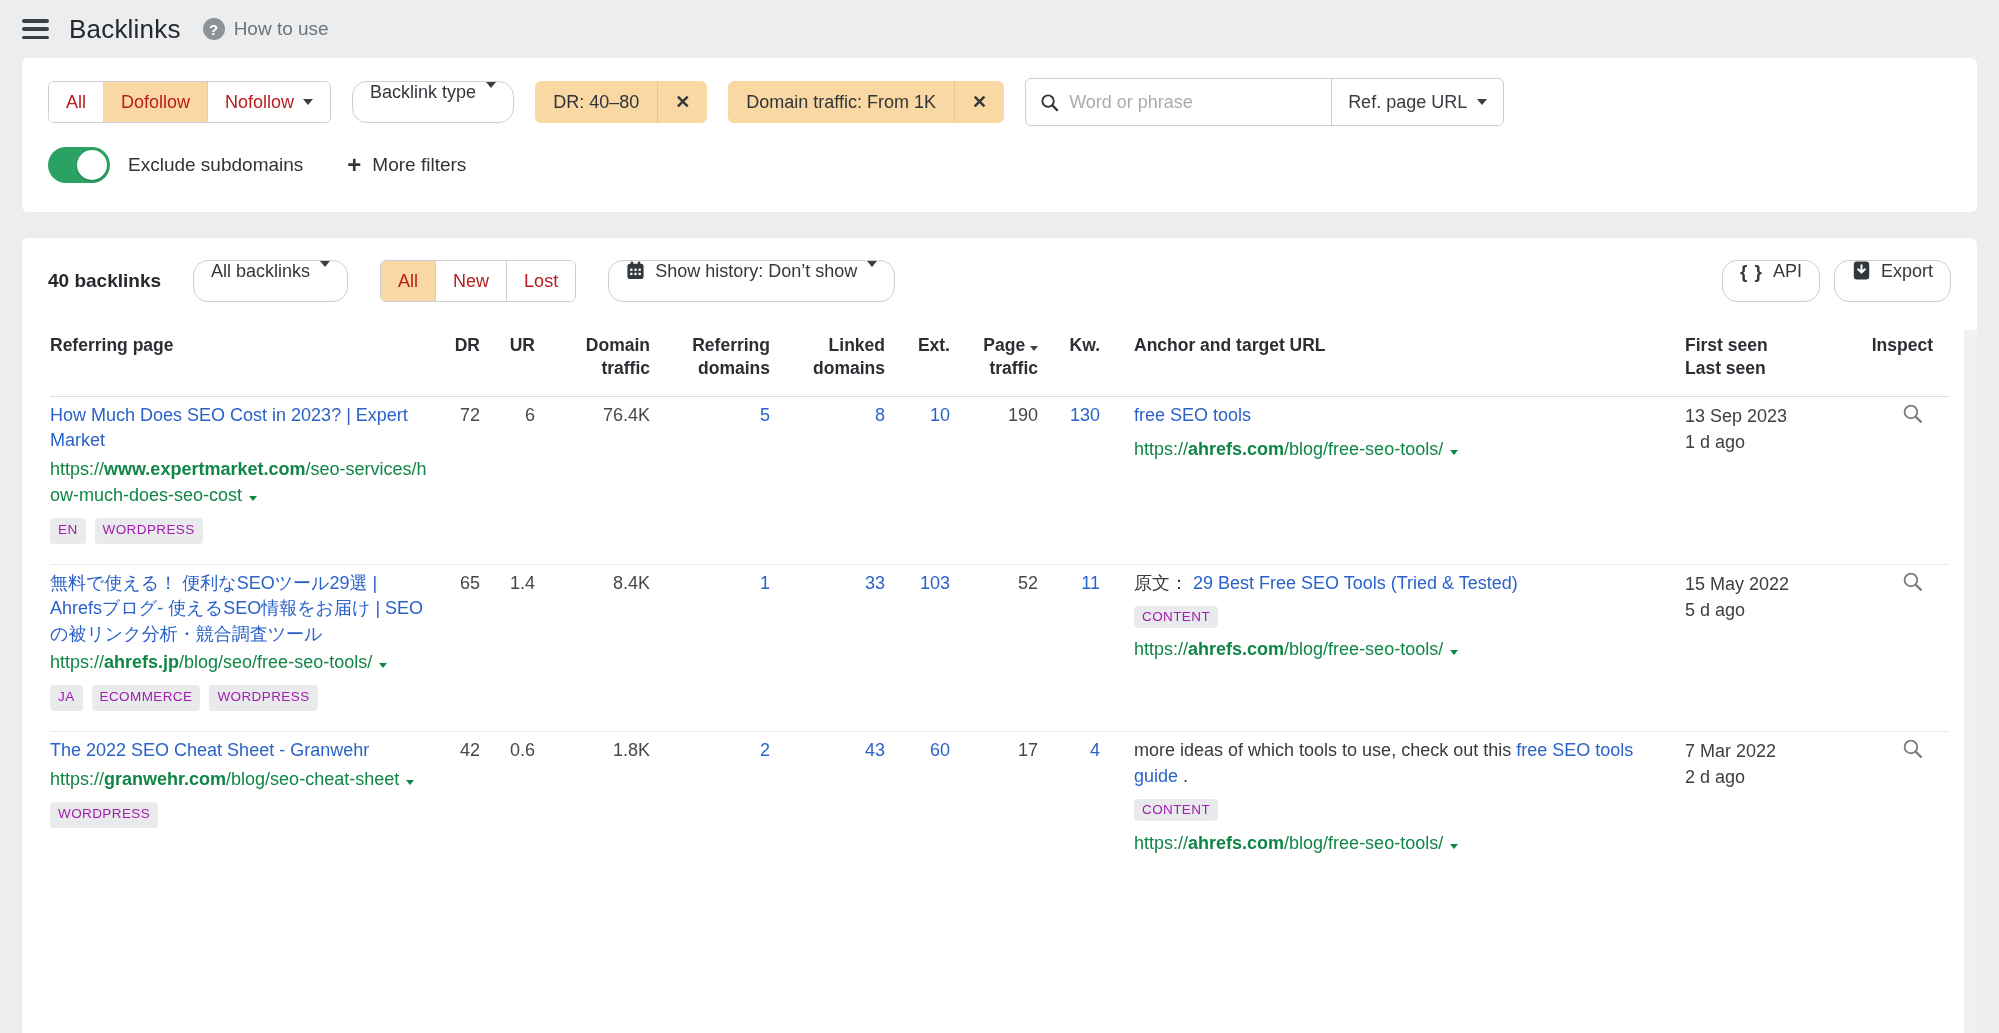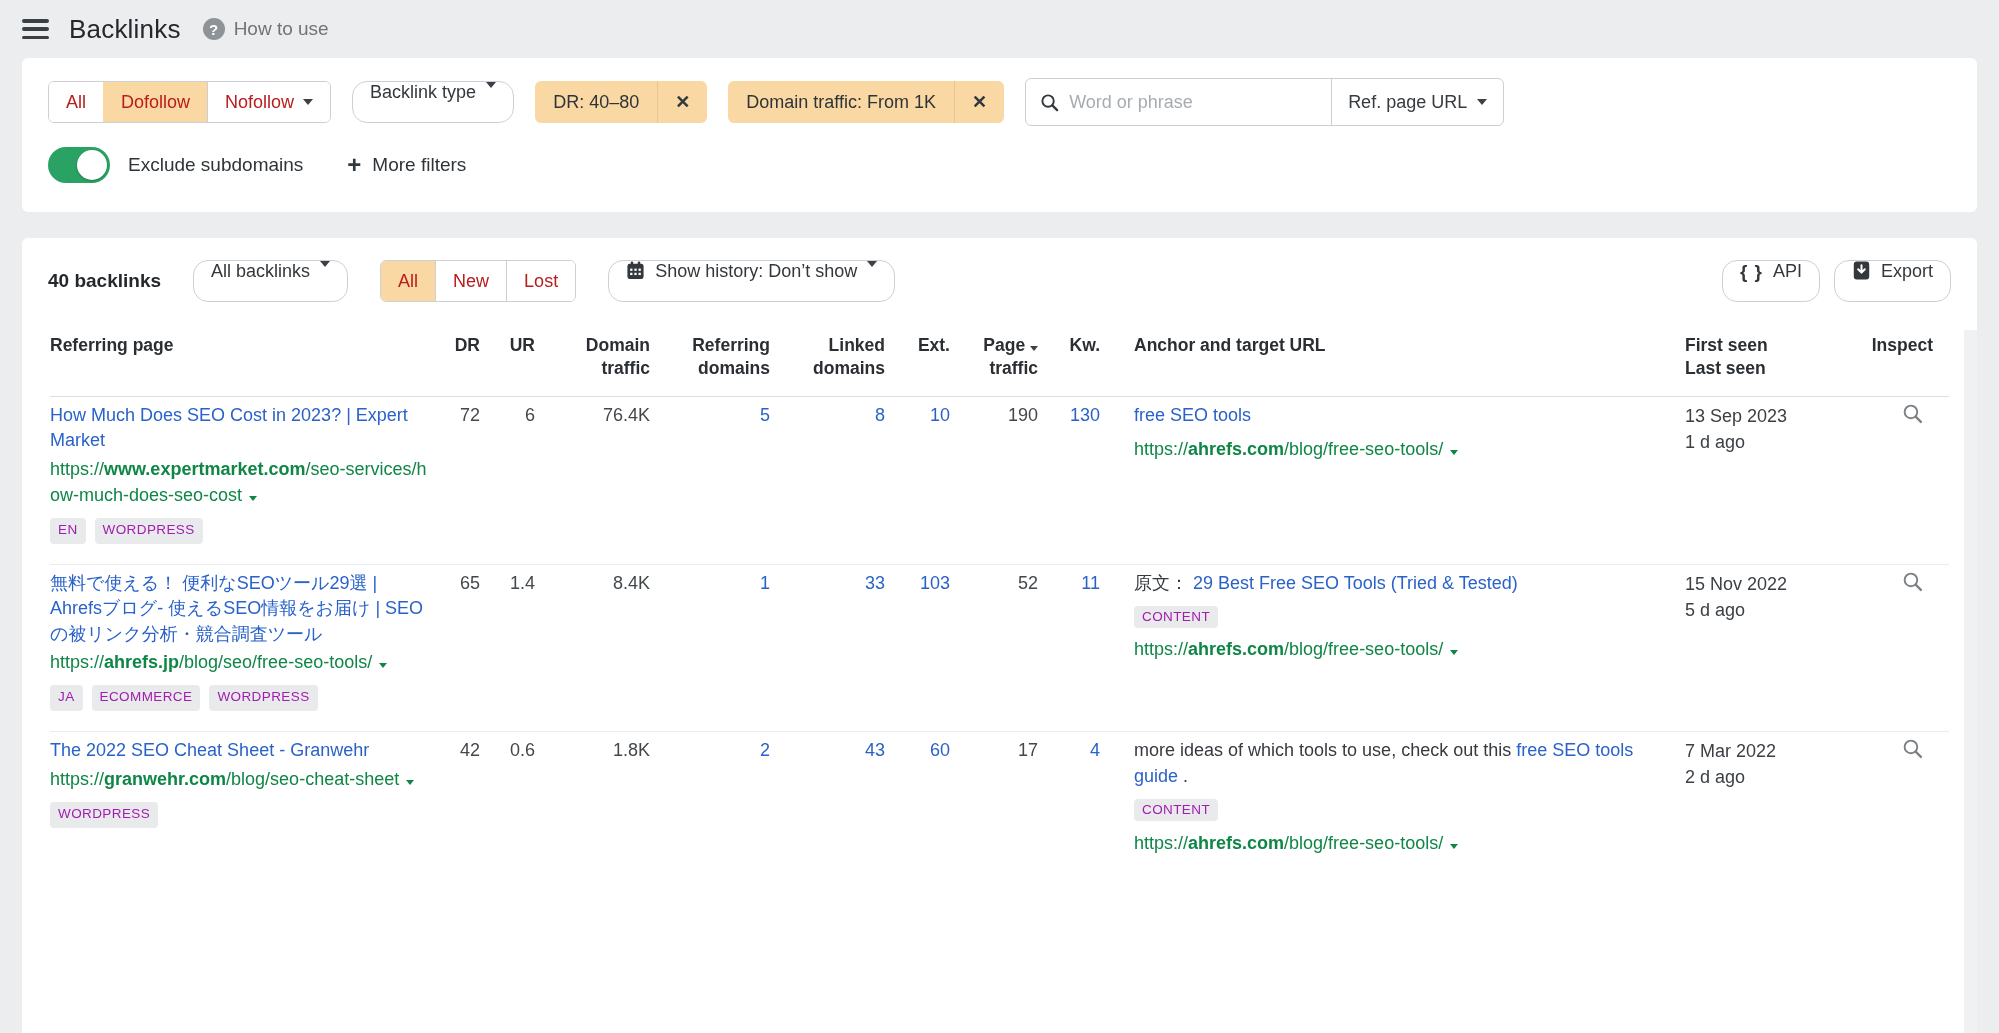--- a/index.html
+++ b/index.html
@@ -312,21 +312,21 @@
         <td class="num"><a class="blue">33</a></td>
         <td class="num"><a class="blue">103</a></td>
         <td class="num">52</td>
         <td class="num"><a class="blue">11</a></td>
         <td class="pad-anchor">
           <div class="anchor-line"><span>原文：</span> <a class="blue">29 Best Free SEO Tools (Tried &amp; Tested)</a></div>
           <div class="anchor-badge"><span class="badge">CONTENT</span></div>
           <span class="green-url target-url"><span>https://</span><b>ahrefs.com</b><span>/blog/free-seo-tools/</span><span class="caret small green"></span></span>
         </td>
         <td class="pad-seen">
-          <div class="seen-line">15 Nov 2022</div>
+          <div class="seen-line">15 May 2022</div>
           <div class="seen-line">5 d ago</div>
         </td>
         <td class="inspect-cell">
           <svg class="magnifier" width="21" height="21" viewBox="0 0 20 20">
                 <circle cx="8.5" cy="8.5" r="6" fill="none" stroke="#7a8085" stroke-width="1.8"></circle>
                 <line x1="13" y1="13" x2="18" y2="18" stroke="#7a8085" stroke-width="2.2" stroke-linecap="round"></line>
               </svg>
         </td>
       </tr>
 

